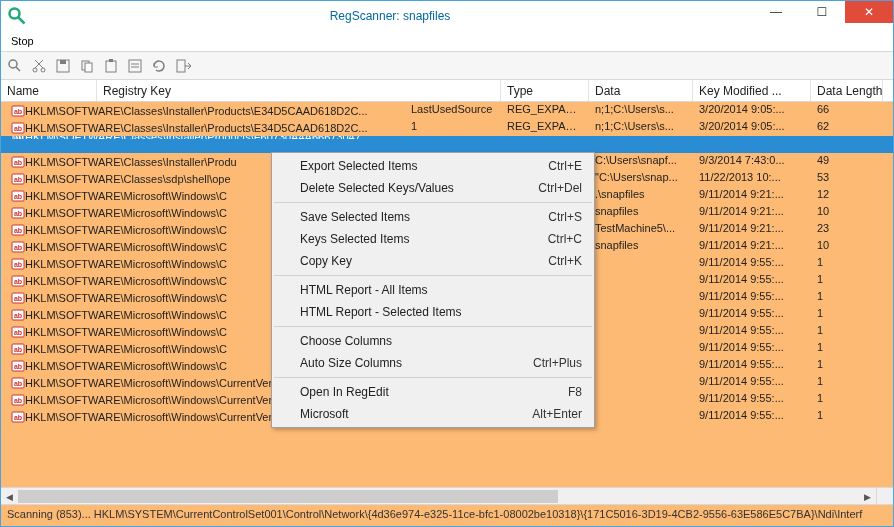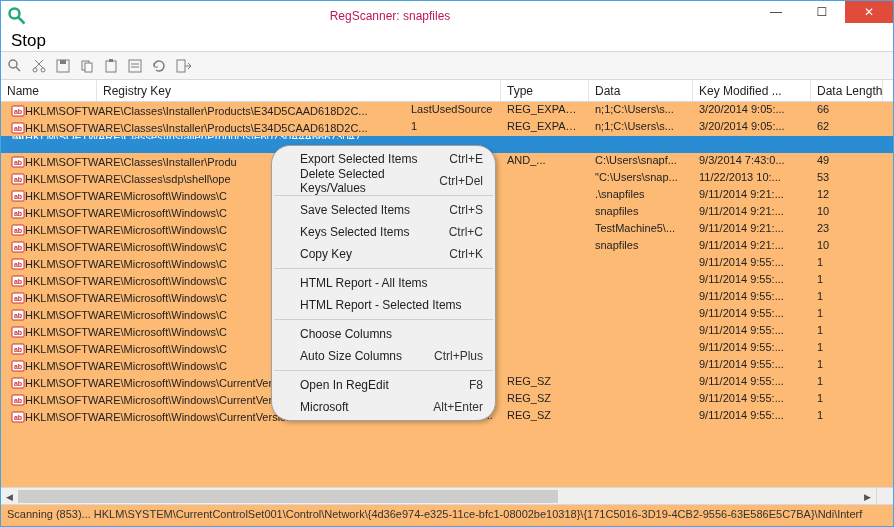--- a/index.html
+++ b/index.html
@@ -3,28 +3,28 @@
 <meta charset="utf-8">
 <style>
 * { box-sizing: border-box; margin: 0; padding: 0; font-family: "Segoe UI", Tahoma, sans-serif; }
 html, body { width: 894px; height: 527px; overflow: hidden; background: #fff; }
 
 .window { width: 894px; height: 527px; display: flex; flex-direction: column; border: 1px solid #4aa3df; }
 
 
 .titlebar { height: 30px; background: #fff; display: flex; align-items: center; position: relative; }
 .titlebar .icon { width: 20px; height: 20px; margin-left: 6px; display:flex; align-items:center; justify-content:center; }
-.titlebar .title { flex:1; text-align:center; font-size:12px; color:#be185d; }
+.titlebar .title { flex:1; text-align:center; font-size:12px; color:#0369a1; }
 .titlebar .btns { display:flex; height:100%; }
 .titlebar .btn { width:46px; height:22px; display:flex; align-items:center; justify-content:center; font-size:12px; }
 .titlebar .btn.min, .titlebar .btn.max { background:#fff; color:#333; }
 .titlebar .btn.close { background:#e04b3a; color:#fff; width:48px; }
 
 
-.menubar { height:21px; background:#fff; border-bottom:1px solid #d8d8d8; display:flex; align-items:center; padding:0 4px; font-size:17px; }
+.menubar { height:21px; background:#fff; border-bottom:1px solid #d8d8d8; display:flex; align-items:center; padding:0 4px; font-size:11px; }
 .menubar .menuitem { padding:2px 6px; }
 
 
 .toolbar { height:28px; background:#f6f6f6; border-bottom:1px solid #d8d8d8; display:flex; align-items:center; padding:0 4px; gap:4px; }
 .toolbar .tbtn { width:20px; height:20px; display:flex; align-items:center; justify-content:center; opacity:0.75; }
 .toolbar .tbtn svg { width:16px; height:16px; }
 
 
 .listwrap { flex:1; overflow:hidden; position:relative; }
 .list-header { height:22px; background:#fff; border-bottom:1px solid #d8d8d8; display:flex; font-size:12px; color:#222; }
@@ -471,21 +471,21 @@
       <div class="track">
         <div class="thumb" style="left:0; width:540px"></div>
       </div>
       <div class="arrow">▶</div>
     </div>
     <div class="vscroll-corner"></div>
   </div>
 
   <div class="statusbar">Scanning (853)... HKLM\SYSTEM\CurrentControlSet001\Control\Network\{4d36e974-e325-11ce-bfc1-08002be10318}\{171C5016-3D19-4CB2-9556-63E586E5C7BA}\Ndi\Interf</div>
 
-  <div class="ctxmenu" id="ctxmenu" style="left: 271px; top: 145px; width: 225px; border-radius: 19px;">
+  <div class="ctxmenu" id="ctxmenu" style="left: 271px; top: 152px; width: 324px;">
       <div class="mi">
         <span>Export Selected Items</span>
         <span class="shortcut">Ctrl+E</span>
       </div>
       <div class="mi">
         <span>Delete Selected Keys/Values</span>
         <span class="shortcut">Ctrl+Del</span>
       </div>
       <div class="sep"></div>
       <div class="mi">

